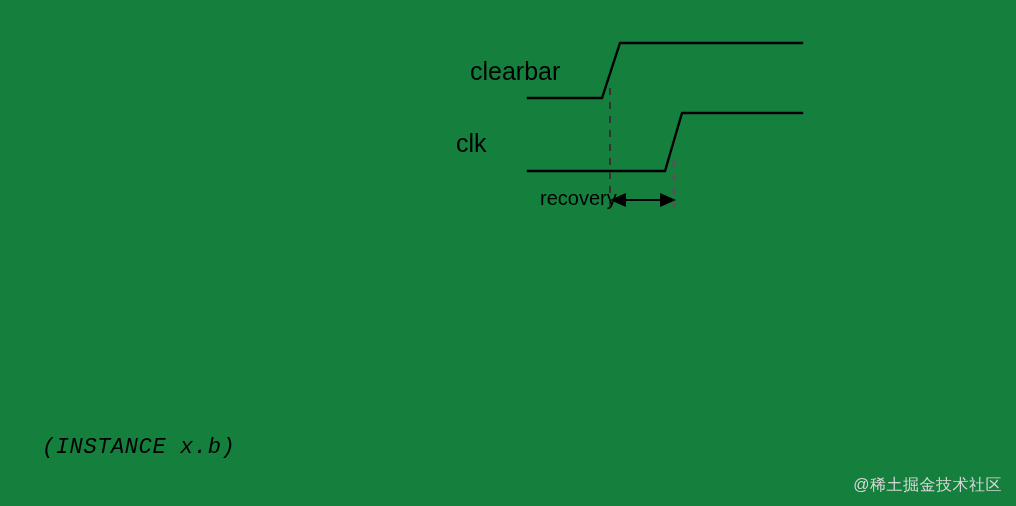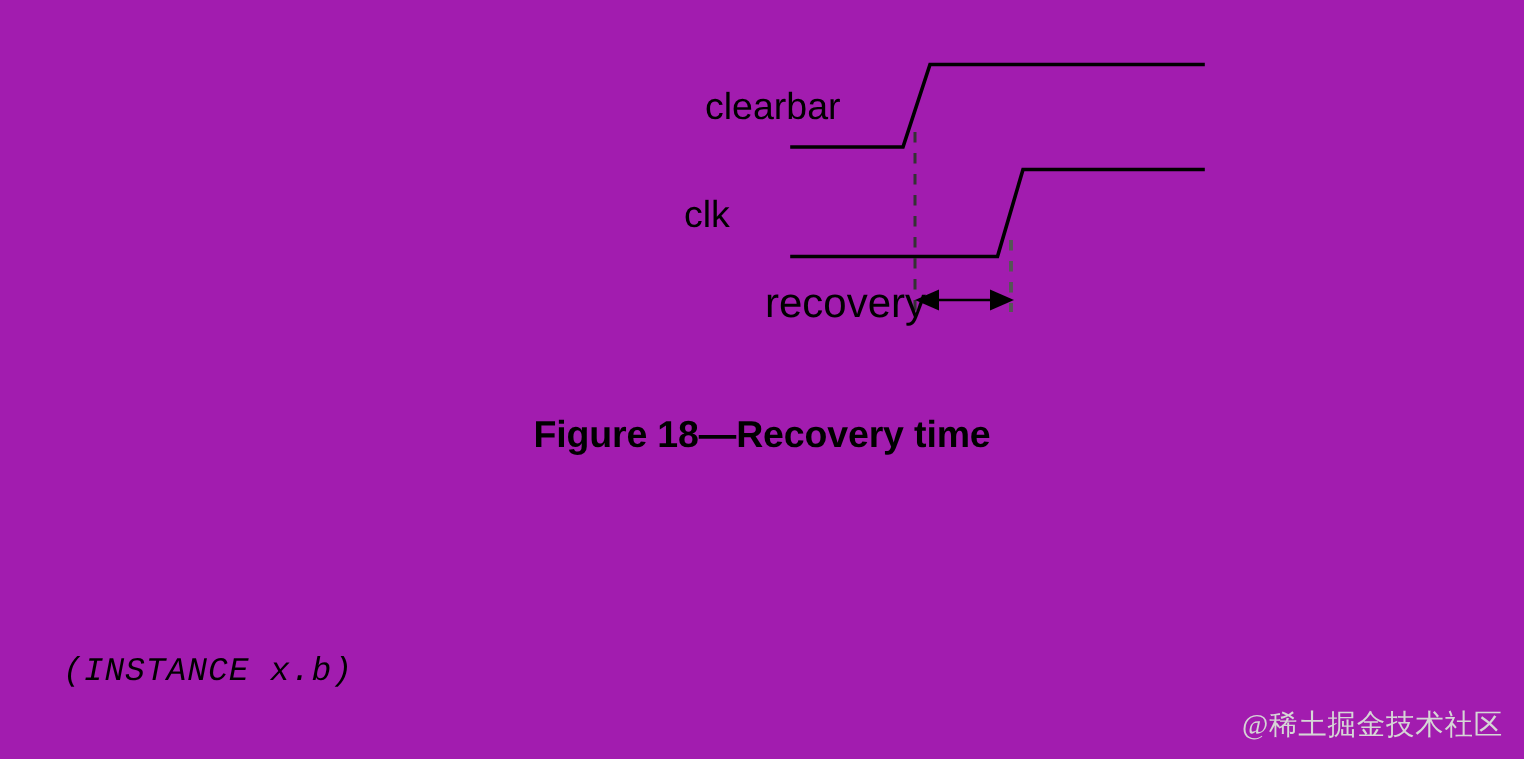--- a/index.html
+++ b/index.html
@@ -14,21 +14,21 @@
     overflow: hidden;
     font-family: "Liberation Sans", sans-serif;
     -webkit-font-smoothing: antialiased;
   }
 
   #page {
     position: absolute;
     left: 0; top: 0;
     width: 1016px;
     height: 506px;
-    background: #a21caf;
+    background: #15803d;
   }
 
   
   #figure-area {
     position: absolute;
     left: 0;
     top: 0;
     width: 1016px;
     height: 330px;
   }
@@ -52,23 +52,23 @@
   }
   #label-clearbar {
     left: 470px;
     top: 59px;
   }
   #label-clk {
     left: 456px;
     top: 131px;
   }
   #label-recovery {
-    left: 510px;
+    left: 540px;
     top: 188px;
-    font-size: 28px;
+    font-size: 20px;
   }
 
   #figure-caption {
     position: absolute;
     left: 0;
     top: 276px;
     width: 1016px;
     text-align: center;
     font-family: "Liberation Sans", sans-serif;
     font-weight: bold;
@@ -94,22 +94,22 @@
     white-space: pre;
     display: block;
     font-style: italic;
   }
 
   
   #watermark {
     position: absolute;
     right: 14px;
     bottom: 10px;
-    font-family: Liberation Serif, serif;
-    font-size: 19px;
+    font-family: Liberation Sans, sans-serif;
+    font-size: 16px;
     color: #d6d6d6;
     white-space: nowrap;
     letter-spacing: 0.5px;
   }
 </style>
 </head>
 <body>
 
 <div id="page">
 
@@ -131,21 +131,20 @@
         <polygon points="236,180 220,173 220,187" fill="#000000"></polygon>
       </g>
     </svg>
 
     <div class="wave-label" id="label-clearbar">clearbar</div>
 
     <div class="wave-label" id="label-clk">clk</div>
 
     <div class="wave-label" id="label-recovery">recovery</div>
 
-    <div id="figure-caption">Figure 18—Recovery time</div>
   </div>
 
   <div id="code-block">
     <span class="code-line">(INSTANCE x.b)</span>
     
     
     
   </div>
 
   <div id="watermark">@稀土掘金技术社区</div>

